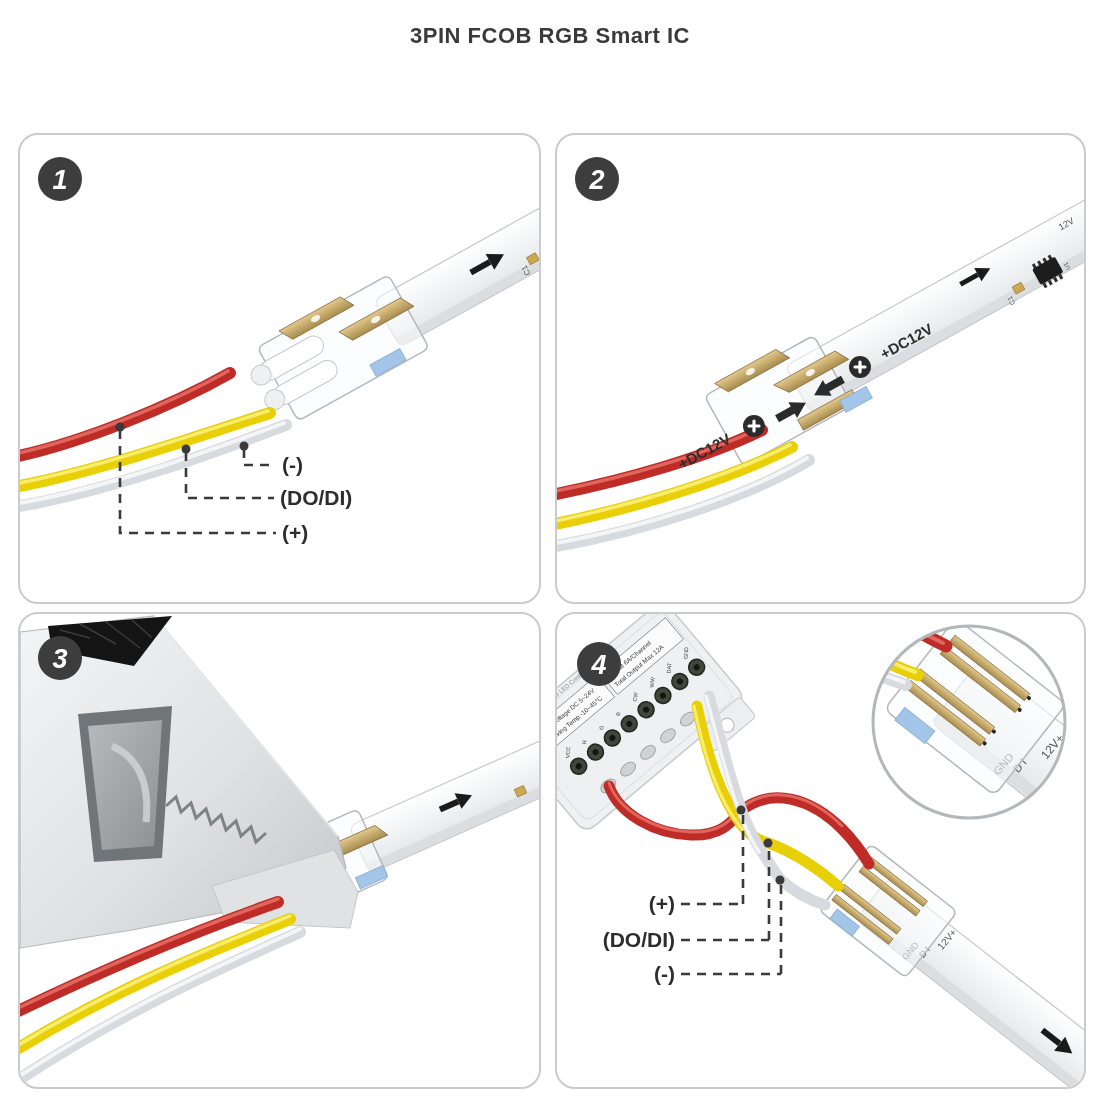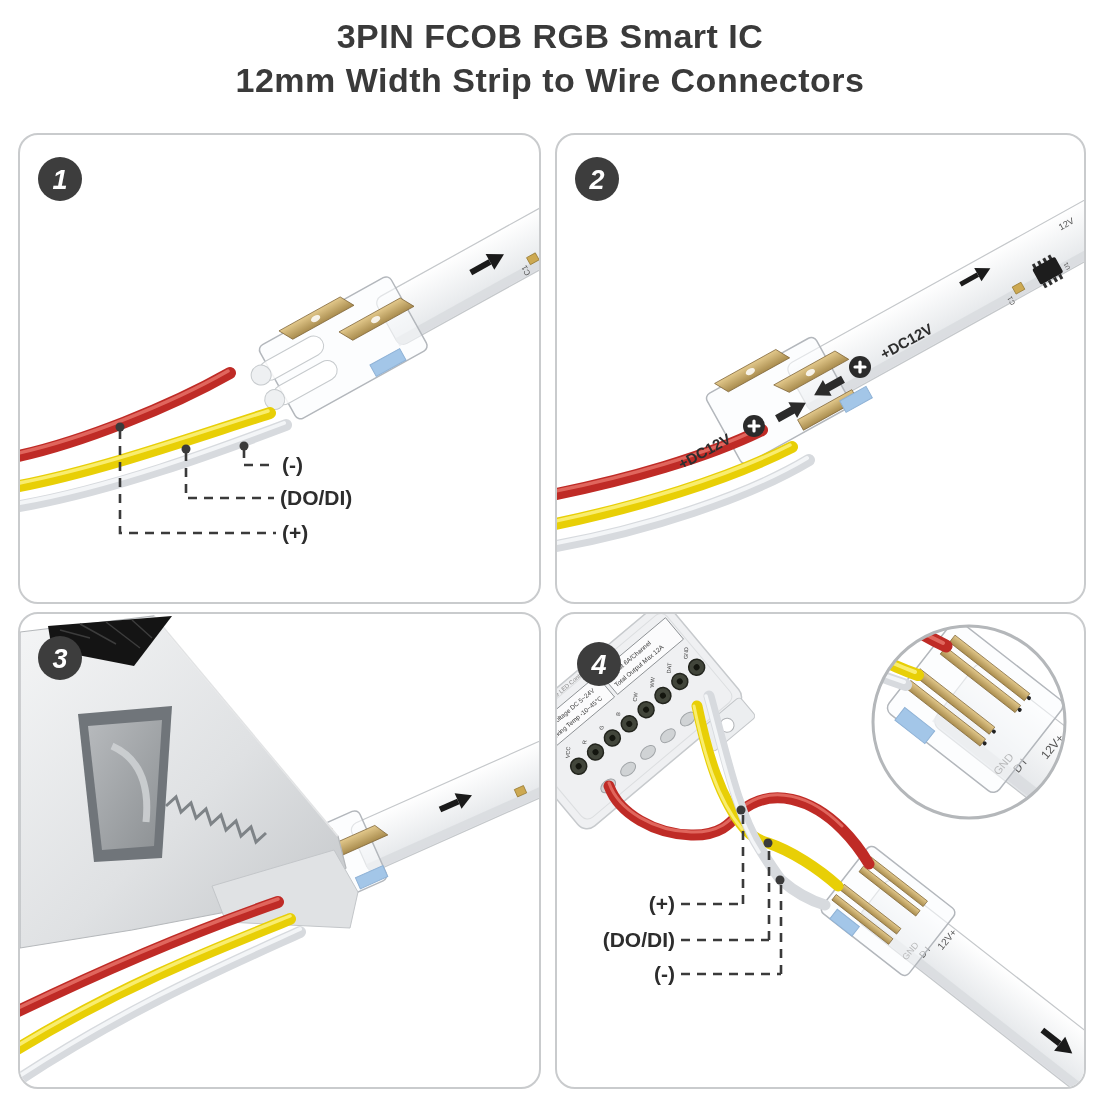--- a/index.html
+++ b/index.html
@@ -1,19 +1,19 @@
 <!DOCTYPE html>
 <html><head>
 <meta charset="utf-8">
 <style>
   html,body{margin:0;padding:0;background:#ffffff;}
   #page{position:relative;width:1100px;height:1100px;background:#fff;overflow:hidden;
         font-family:"Liberation Sans",sans-serif;}
   #title{position:absolute;top:14px;left:0;width:100%;text-align:center;color:#3a3a3a;}
-  #title .t-line{display:block;font-size:34px;font-weight:bold;letter-spacing:.5px;line-height:44px;}
+  #title .t-line{display:block;font-size:22px;font-weight:bold;letter-spacing:.5px;line-height:44px;}
   .panel{position:absolute;border:2px solid #c9cbcd;border-radius:20px;background:#fff;overflow:hidden;}
   #panel1{left:18px;top:133px;width:519px;height:467px;}
   #panel2{left:555px;top:133px;width:527px;height:467px;}
   #panel3{left:18px;top:612px;width:519px;height:473px;}
   #panel4{left:555px;top:612px;width:527px;height:473px;}
   .panel svg{display:block;width:100%;height:100%;}
   text{font-family:"Liberation Sans",sans-serif;}
   .wire-label{font-size:21px;font-weight:bold;fill:#2d2d2d;}
   .dash{fill:none;stroke:#3a3a3a;stroke-width:2.6;stroke-dasharray:9 7;}
   .dot{fill:#3a3a3a;}
@@ -24,21 +24,20 @@
   .dc-label{font-size:15px;font-weight:bold;fill:#2e2e2e;}
   .mark{fill:#555;}
 </style>
 </head>
 <body>
 
 <div id="page">
 
   <div id="title">
     <span class="t-line">3PIN FCOB RGB Smart IC</span>
-    <span class="t-line">12mm Width Strip to Wire Connectors</span>
   </div>
 
   <div id="panel1" class="panel">
     <svg viewBox="0 0 519 467">
       <defs>
         <linearGradient id="p1strip" x1="0" y1="0" x2="0" y2="1">
           <stop offset="0" stop-color="#ffffff"></stop>
             <stop offset="1" stop-color="#e2e5e8"></stop>
         </linearGradient>
         <linearGradient id="p1gold" x1="0" y1="0" x2="0" y2="1">

